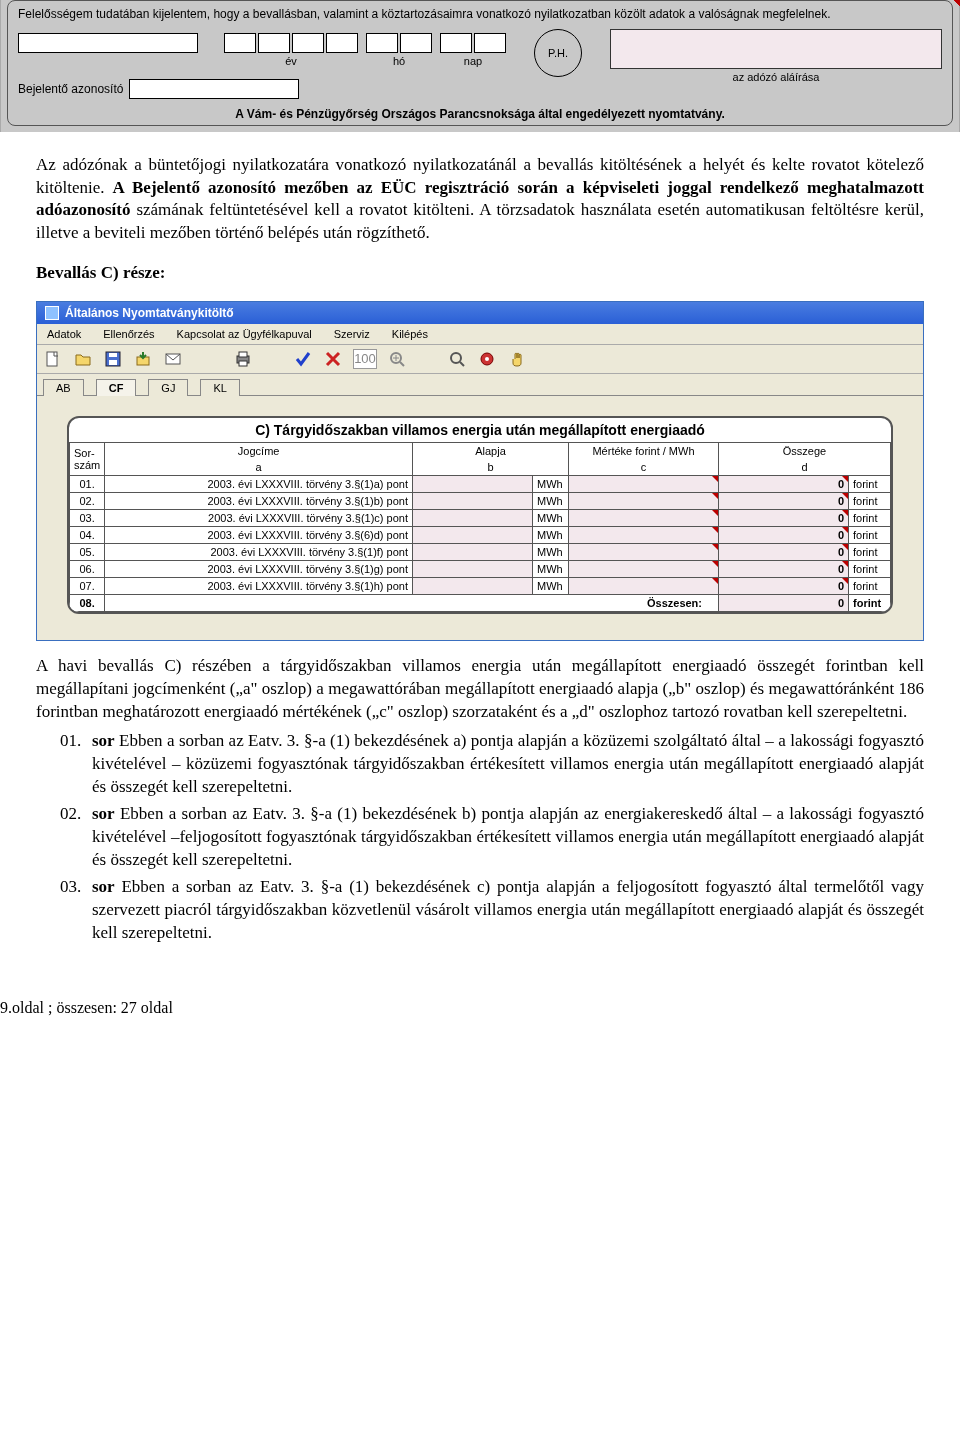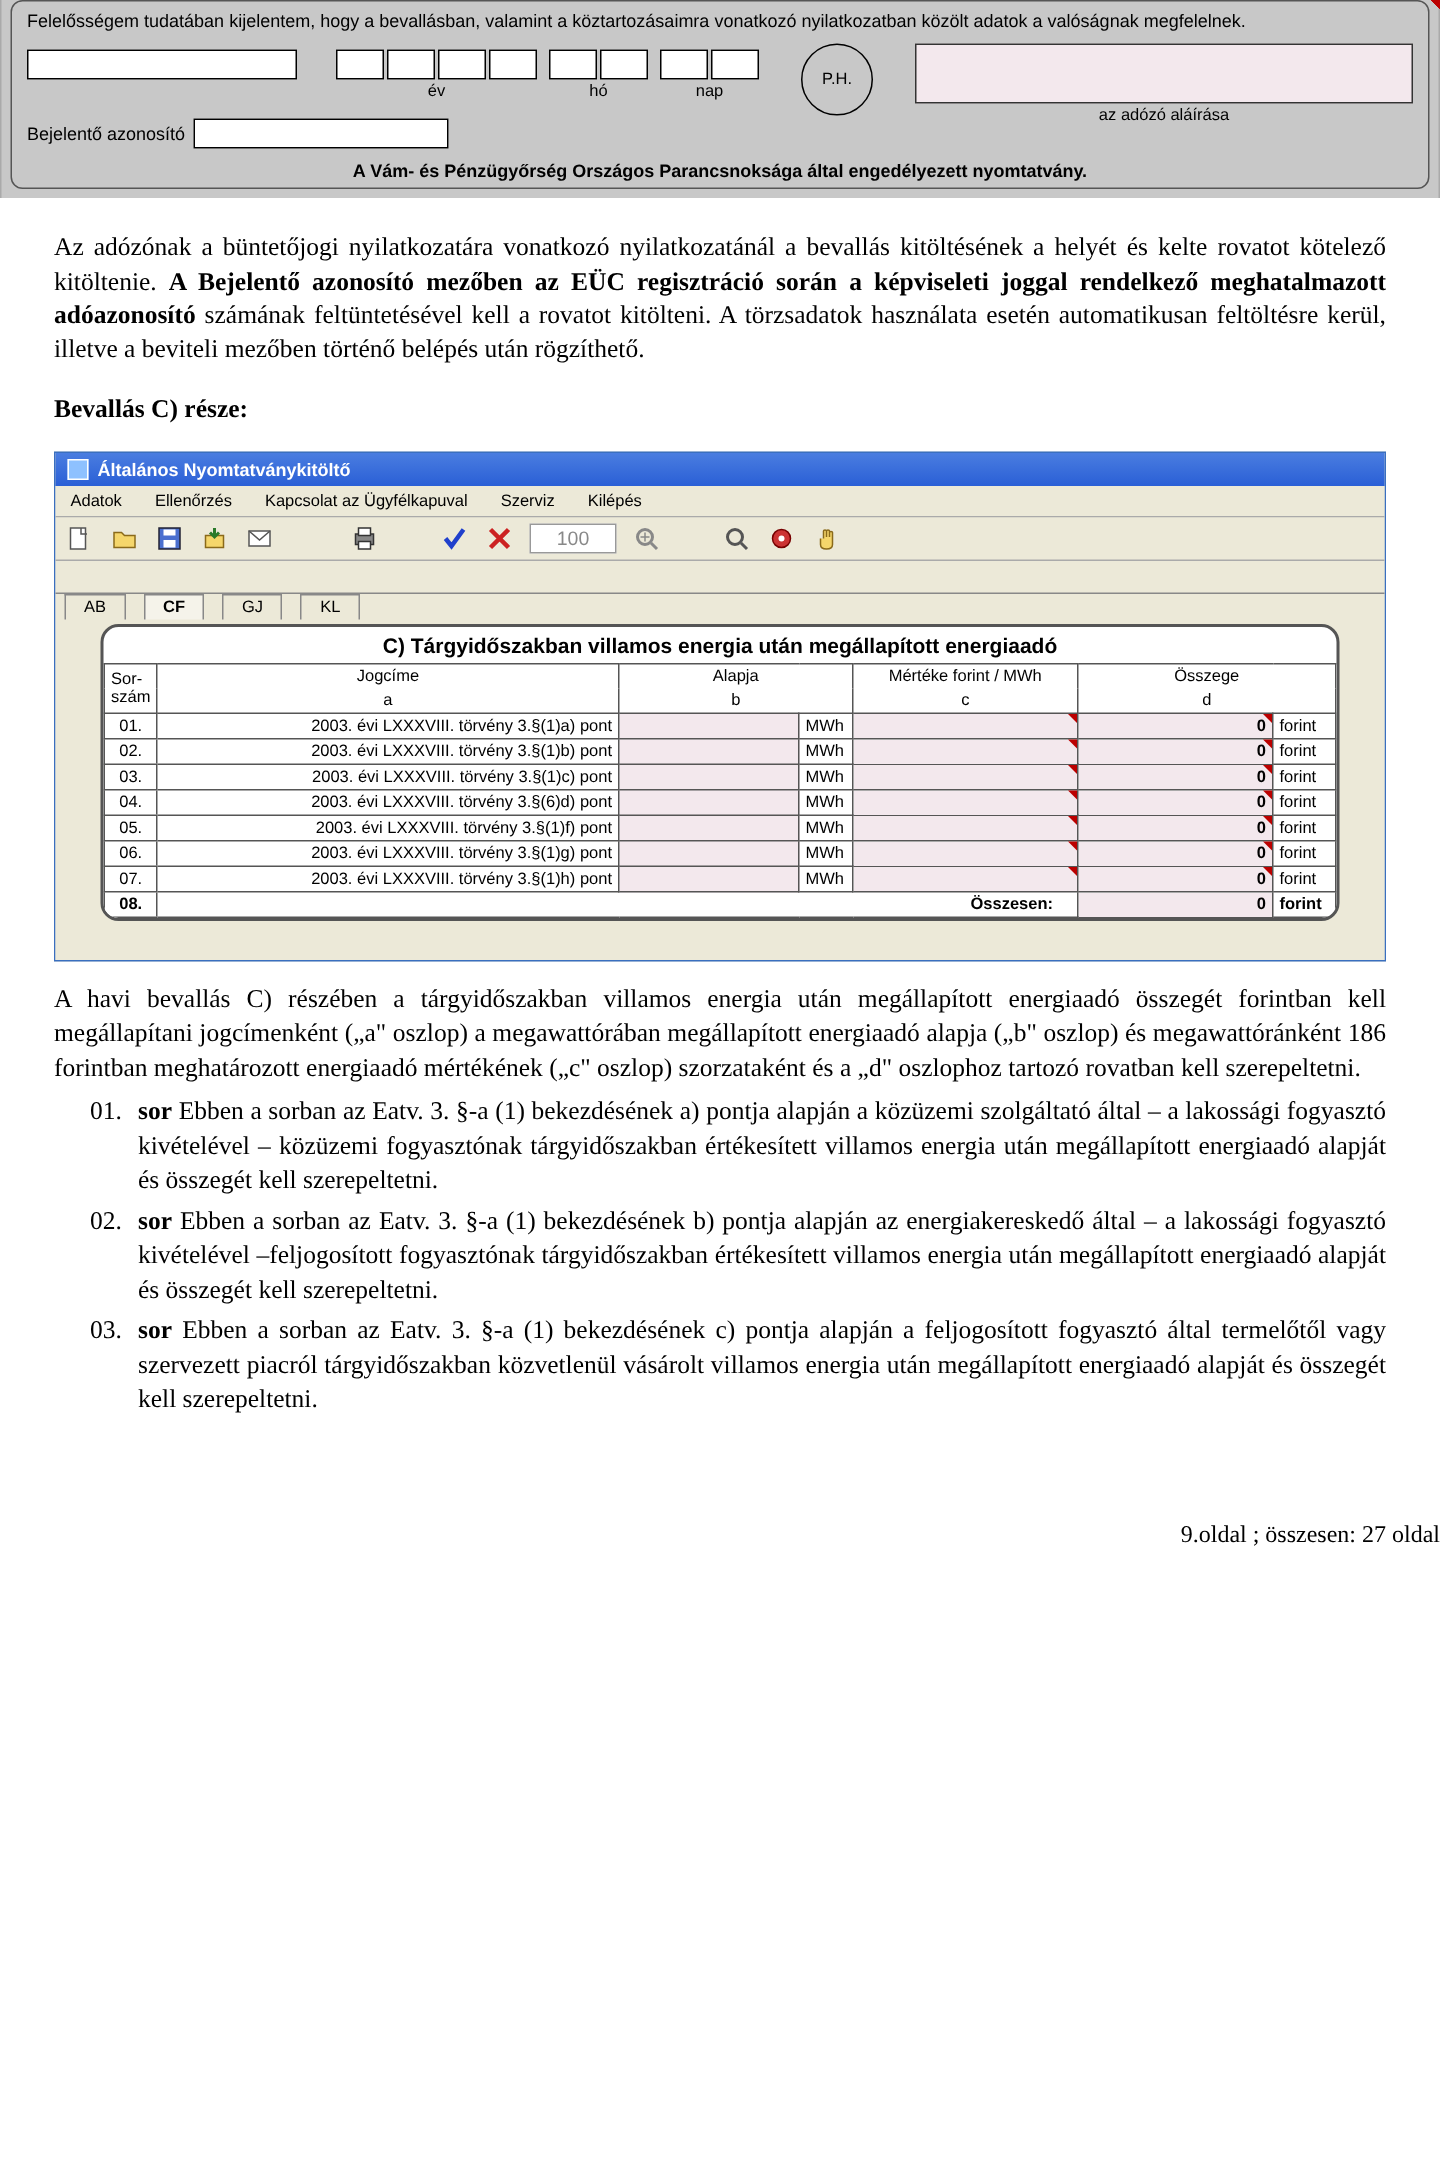--- a/index.html
+++ b/index.html
@@ -30,23 +30,23 @@
   .section-hd { font-weight: bold; margin-top: 18px; }
   
   
   .app { margin-top: 18px; border: 1px solid #3a6fbf; background: #ece9d8; font-family: Tahoma, Arial, sans-serif; font-size: 11px; }
   .titlebar { background: linear-gradient(#4a7de0,#2a5fd6); color: #fff; padding: 4px 8px; font-weight: bold; font-size: 12px; display: flex; align-items: center; gap: 6px; }
   .tb-icon { width: 14px; height: 14px; background: #8ec1ff; border: 1px solid #fff; }
   .menubar { background: #ece9d8; padding: 2px 6px; display: flex; gap: 14px; border-bottom: 1px solid #aaa; }
   .menu-item { padding: 2px 4px; cursor: default; }
   .toolbar { background: #ece9d8; padding: 4px 6px; display: flex; gap: 10px; align-items: center; border-bottom: 1px solid #aaa; }
   .tb-btn { width: 20px; height: 20px; display: flex; align-items: center; justify-content: center; }
-  .zoom-box { width: 58px; height: 20px; border: 1px solid #999; background: #fff; text-align: center; font-size: 13px; color: #888; line-height: 18px; }
+  .zoom-box { width: 24px; height: 20px; border: 1px solid #999; background: #fff; text-align: center; font-size: 13px; color: #888; line-height: 18px; }
   .tabstrip { background: #ece9d8; padding: 4px 6px 0; display: flex; gap: 4px; border-bottom: 1px solid #888; }
-  .tab { border: 1px solid #888; border-bottom: none; padding: 2px 12px; background: #ece9d8; font-size: 11px; position: relative; top: 18px; }
+  .tab { border: 1px solid #888; border-bottom: none; padding: 2px 12px; background: #ece9d8; font-size: 11px; position: relative; top: 1px; }
   .tab.active { background: #f5f3ea; font-weight: bold; }
   .tab-gap { width: 4px; }
   .app-body { background: #ece9d8; padding: 20px 30px 26px; }
   .panel { border: 2px solid #555; border-radius: 12px; background: #fff; overflow: hidden; }
   .panel-title { text-align: center; font-weight: bold; font-size: 14px; padding: 4px; font-family: Arial, sans-serif; }
   table.tbl { width: 100%; border-collapse: collapse; font-family: Arial, sans-serif; font-size: 11px; }
   table.tbl th, table.tbl td { border: 1px solid #555; padding: 2px 4px; }
   table.tbl th { font-weight: normal; background: #fff; }
   .th-top { border-bottom: none !important; }
   .th-bot { border-top: none !important; text-align: center; }
@@ -62,21 +62,21 @@
   .corner::after { content:""; position:absolute; top:0; right:0; border-top:6px solid #b00; border-left:6px solid transparent; }
   .r-sum td { font-weight: bold; }
   .r-sum .c-jog { text-align: right; padding-right: 16px; }
   
   
   .list { margin-top: 6px; }
   .li { display: flex; margin-top: 4px; text-align: justify; line-height: 1.35; }
   .li-num { width: 56px; flex-shrink: 0; padding-left: 24px; }
   .li-txt { flex: 1; }
   
-  .page-footer { text-align: right; margin-top: 50px; padding-bottom: 20px; font-size: 16px; }
+  .page-footer { text-align: left; margin-top: 34px; padding-bottom: 20px; font-size: 16px; }
   
   svg { display: block; }
 </style>
 </head>
 <body>
 
 <div class="form-outer">
 <div class="form-box">
   <div class="form-text">Felelősségem tudatában kijelentem, hogy a bevallásban, valamint a köztartozásaimra vonatkozó nyilatkozatban közölt adatok a valóságnak megfelelnek.</div>
   <div class="form-row">

